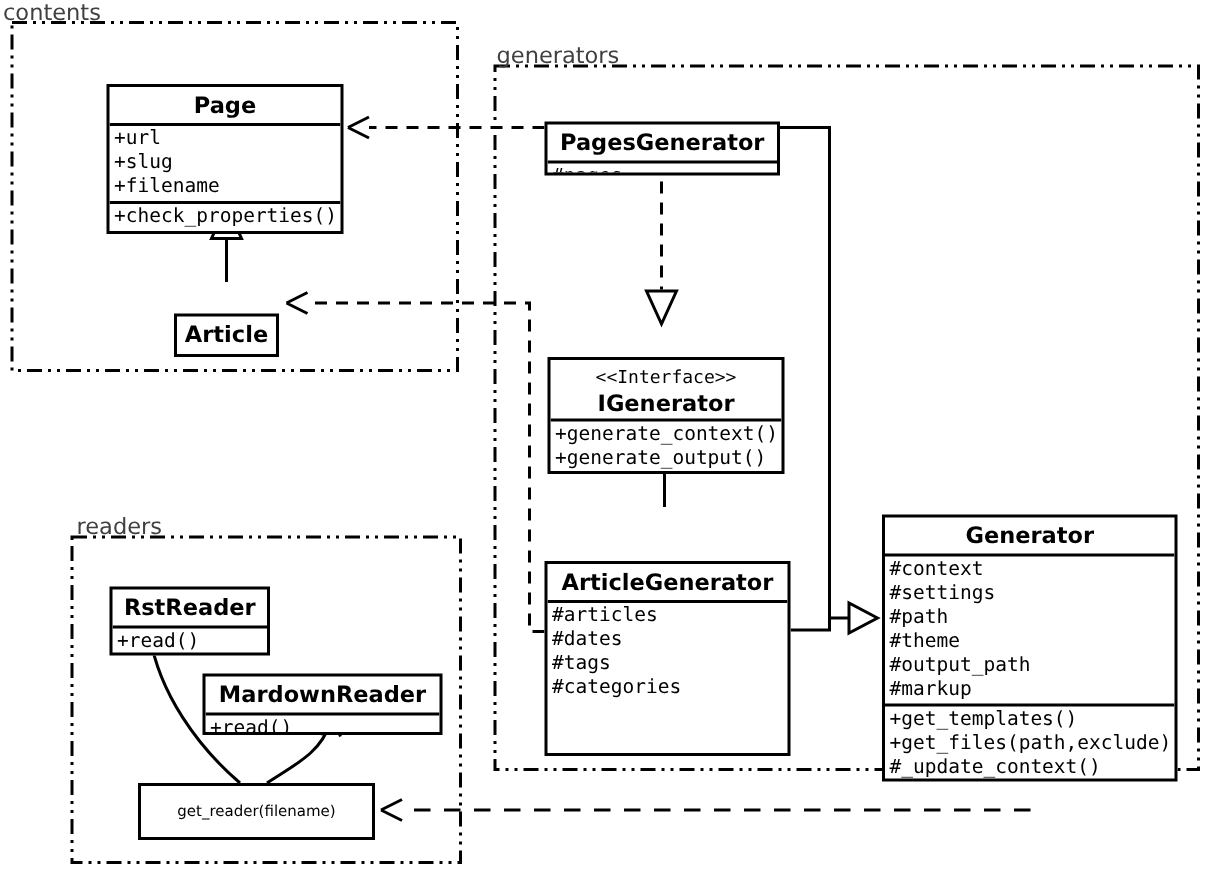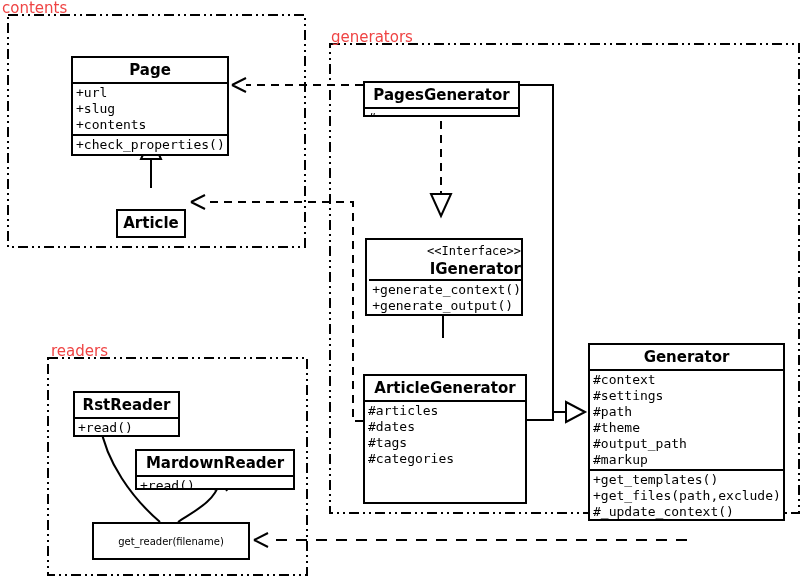--- a/index.html
+++ b/index.html
@@ -7,21 +7,21 @@
     position: relative;
     width: 803px; height: 579px;
     background: #ffffff;
     font-family: "DejaVu Sans", sans-serif;
     overflow: hidden;
   }
   svg.edges { position: absolute; left: 0; top: 0; }
   .pkg-label {
     position: absolute;
     font-size: 15px;
-    color: #ef4444;
+    color: #404040;
     line-height: 16px;
     white-space: nowrap;
   }
   .cls {
     position: absolute;
     background: #ffffff;
     border: 2px solid #000;
     box-sizing: border-box;
     display: flex;
     flex-direction: column;
@@ -119,39 +119,39 @@
 
   <div class="pkg-label" style="left:2px; top:0px;">contents</div>
   <div class="pkg-label" style="left:331px; top:29px;">generators</div>
   <div class="pkg-label" style="left:51px; top:343px;">readers</div>
 
   <div class="cls" style="left:71px; top:35px; width:158px; height:100px;">
     <div class="cls-title">Page</div>
     <div class="cls-sec">
       <div class="mem">+url</div>
       <div class="mem">+slug</div>
-      <div class="mem">+contents</div>
+      <div class="mem">+filename</div>
     </div>
     <div class="cls-sec last">
       <div class="mem">+check_properties()</div>
     </div>
   </div>
 
   <div class="cls" style="left:116px; top:188px; width:70px; height:29px;">
     <div class="cls-title" style="line-height:25px;">Article</div>
   </div>
 
   <div class="cls" style="left:363px; top:60px; width:157px; height:36px;">
     <div class="cls-title">PagesGenerator</div>
     <div class="cls-sec last">
       <div class="mem">#pages</div>
     </div>
   </div>
 
-  <div class="cls" style="left:365px; top:217px; width:158px; height:78px;align-items:flex-end;">
+  <div class="cls" style="left:365px; top:217px; width:158px; height:78px;">
     <div class="cls-stereo">&lt;&lt;Interface&gt;&gt;</div>
     <div class="cls-title2">IGenerator</div>
     <div class="cls-sec last">
       <div class="mem">+generate_context()</div>
       <div class="mem">+generate_output()</div>
     </div>
   </div>
 
   <div class="cls" style="left:363px; top:353px; width:164px; height:130px;">
     <div class="cls-title">ArticleGenerator</div>

